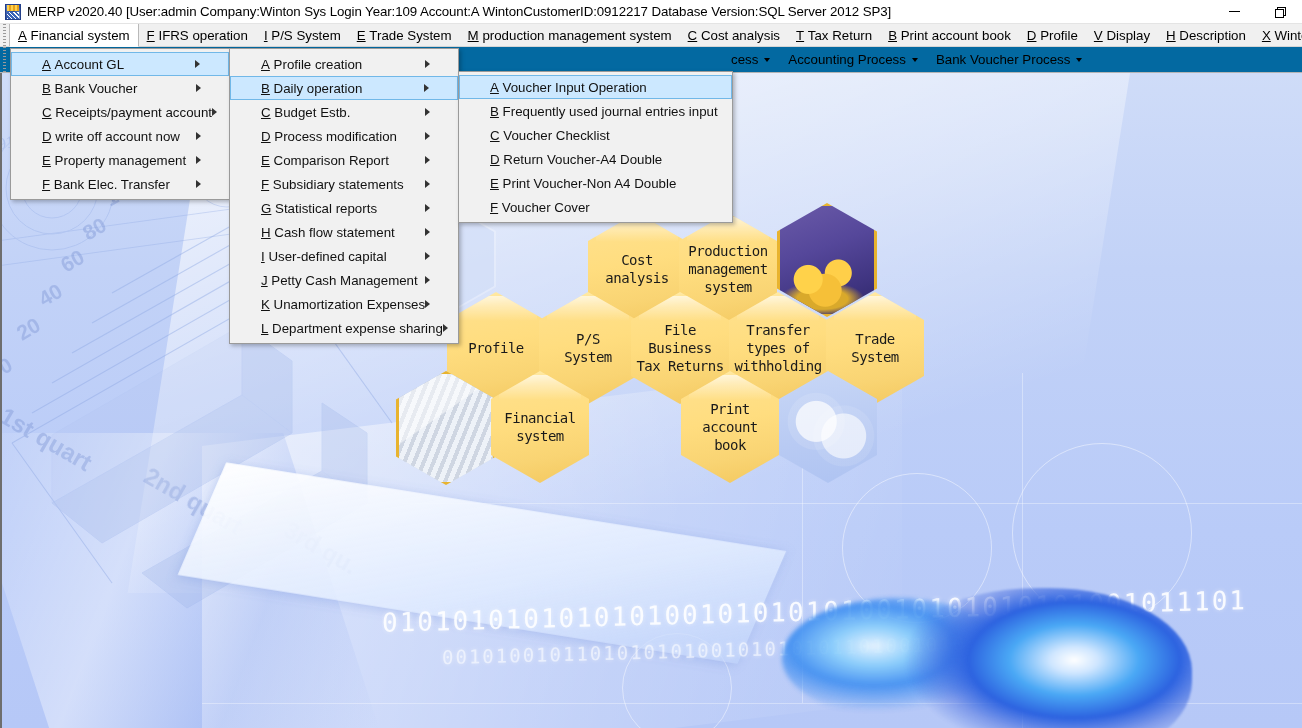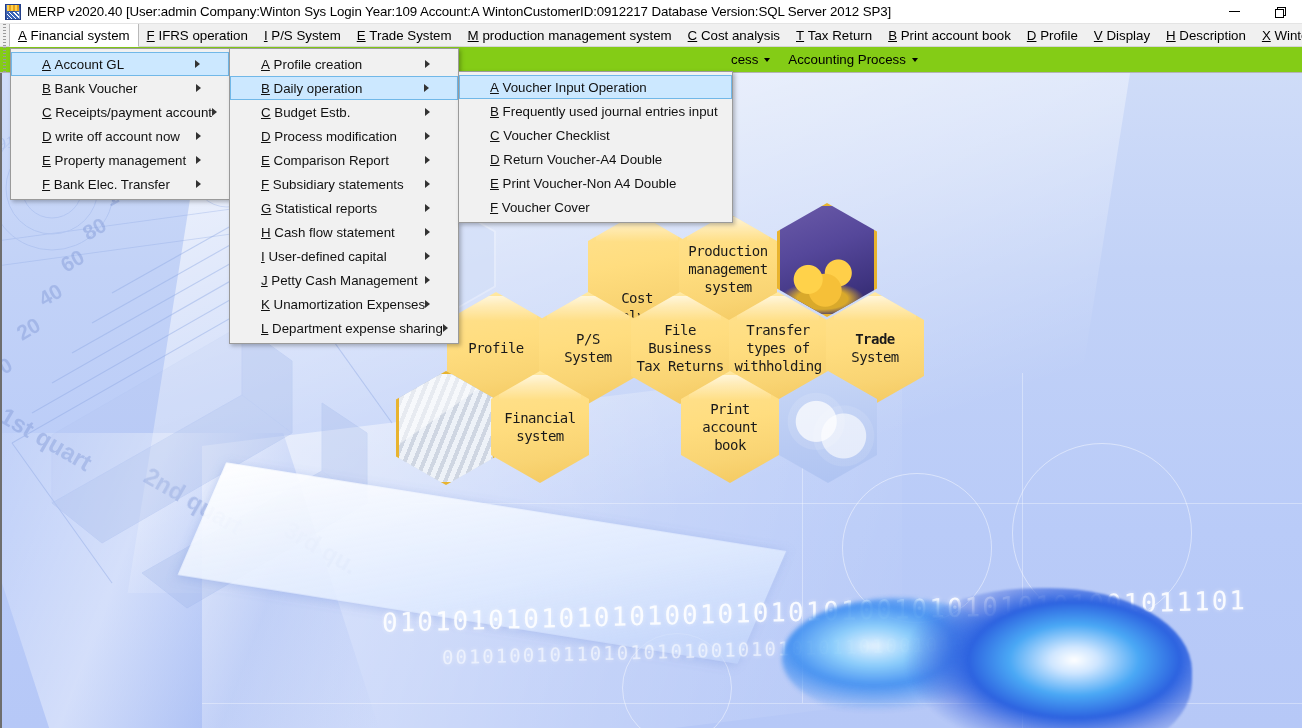--- a/index.html
+++ b/index.html
@@ -80,21 +80,21 @@
     border: 1px solid #b9b9b9;
     border-bottom-color: #ffffff;
     height: 24px; margin-top: -1px;
     position: relative; z-index: 2;
   }
   .mn { text-decoration: underline; }
 
   
   #toolbar {
     position: absolute; left: 0; top: 47px; width: 1302px; height: 26px;
-    background: #84cc16; border-bottom: 1px solid #b4b4b4;
+    background: #0369a1; border-bottom: 1px solid #b4b4b4;
     display: flex; align-items: stretch; z-index: 20;
   }
   .tb-item {
     display: flex; align-items: center; gap: 6px; padding: 0 9px;
     font-size: 13.3px; color: #000; white-space: nowrap; cursor: default;
   }
   .caret-dn {
     width: 0; height: 0; border-left: 3.5px solid transparent;
     border-right: 3.5px solid transparent; border-top: 4px solid #000;
   }
@@ -321,20 +321,24 @@
   <div class="gripper">
       <i></i>
     </div>
   <div style="width:713px"></div>
   <div class="tb-item">
     <span>cess</span>
     <span class="caret-dn"></span>
   </div>
   <div class="tb-item">
     <span>Accounting Process</span>
+    <span class="caret-dn"></span>
+  </div>
+  <div class="tb-item">
+    <span>Bank Voucher Process</span>
     <span class="caret-dn"></span>
   </div>
 </div>
 
 <div id="content">
 
   <div class="sweepA"></div>
   <div class="sweepB"></div>
   <div class="sweepC"></div>
 
@@ -401,21 +405,21 @@
     <div class="row2">001010010110101010100101010101101001010</div>
   </div>
 
   <div id="mouse2"></div>
   <div id="mouse"></div>
 
   <div class="hex-outline" style="left:396px; top:130px;">
       <i></i>
     </div>
 
-  <div class="hex" style="left:586px; top:140px;align-items:flex-end;">
+  <div class="hex" style="left:586px; top:140px;">
     <span>
       <b style="font-weight:normal">Cost</b><br>
       <b style="font-weight:normal">analysis</b>
     </span>
   </div>
 
   <div class="hex" style="left:677px; top:140px;">
     <span>
       <b style="font-weight:normal">Production</b><br>
       <b style="font-weight:normal">management</b><br>
@@ -447,21 +451,21 @@
   <div class="hex" style="left:727px; top:219px;">
     <span>
       <b style="font-weight:normal">Transfer</b><br>
       <b style="font-weight:normal">types of</b><br>
       <b style="font-weight:normal">withholding</b>
     </span>
   </div>
 
   <div class="hex" style="left:824px; top:219px;">
     <span>
-      <b style="font-weight:bold">Trade</b><br>
+      <b style="font-weight:normal">Trade</b><br>
       <b style="font-weight:normal">System</b>
     </span>
   </div>
 
   <div class="hex img" id="kbhex" style="left:394px; top:298px; width:100px; height:114px;"></div>
 
   <div class="hex" style="left:489px; top:298px;">
     <span>
       <b style="font-weight:normal">Financial</b><br>
       <b style="font-weight:normal">system</b>

